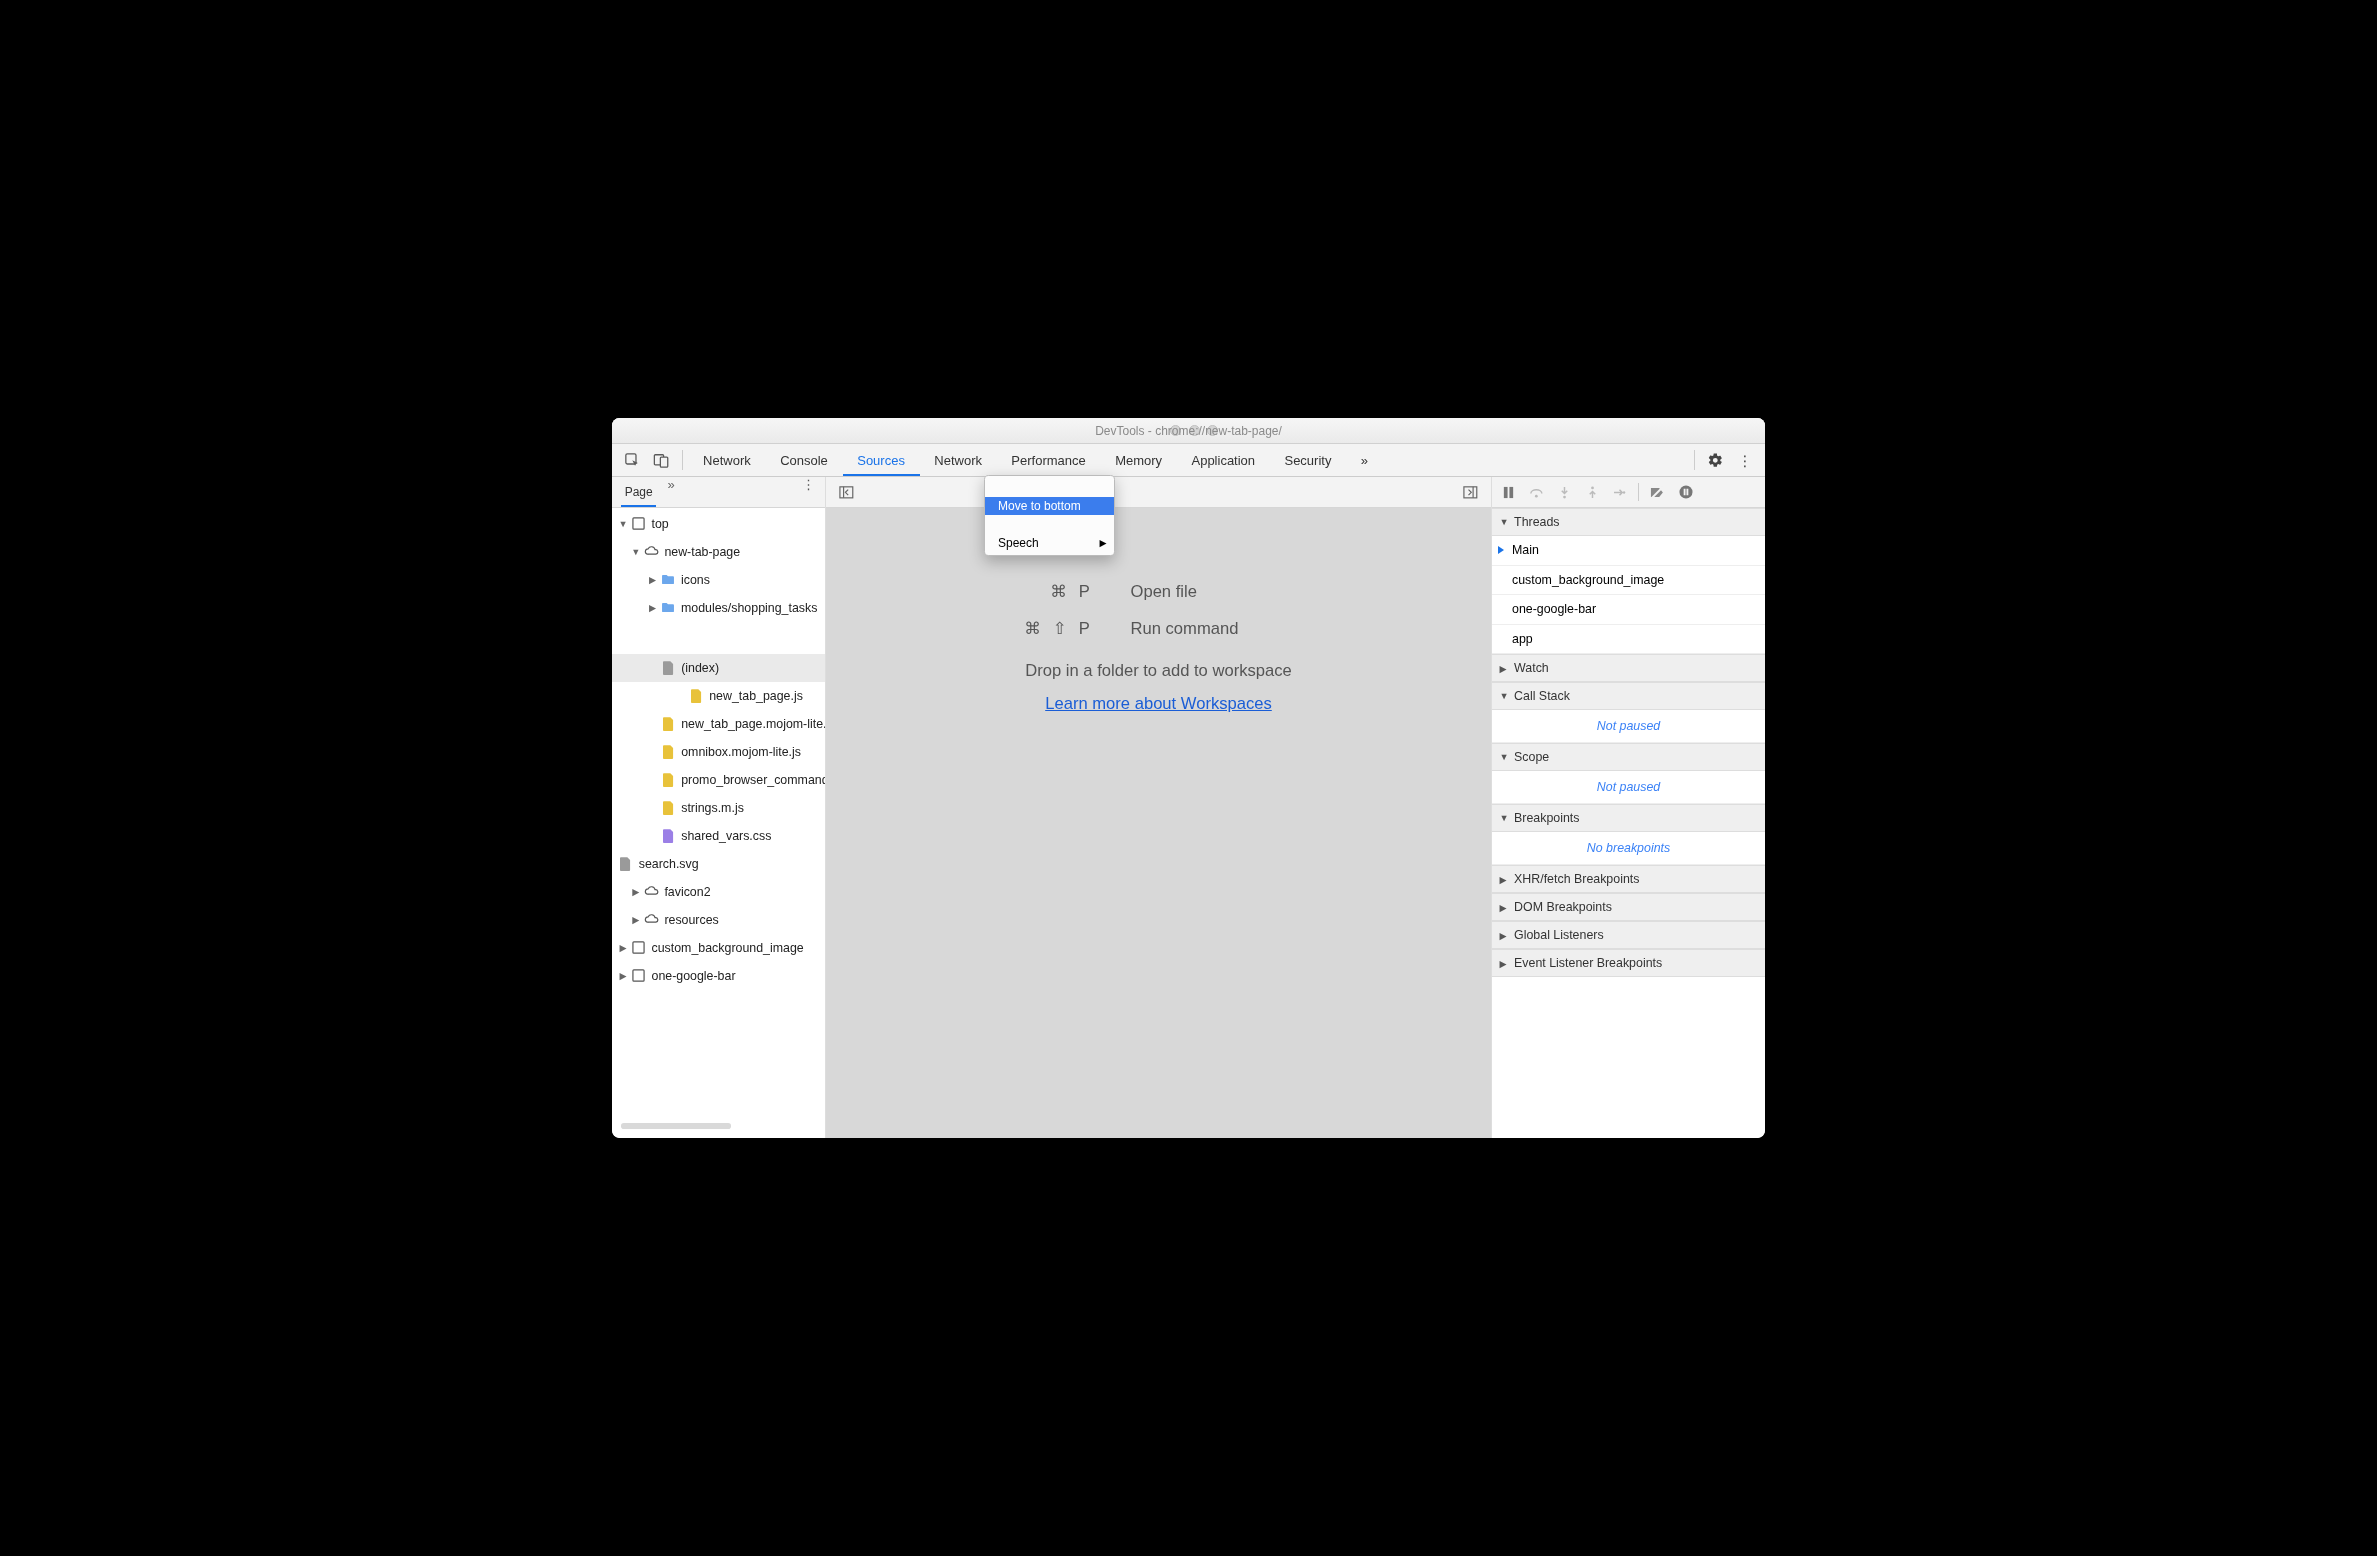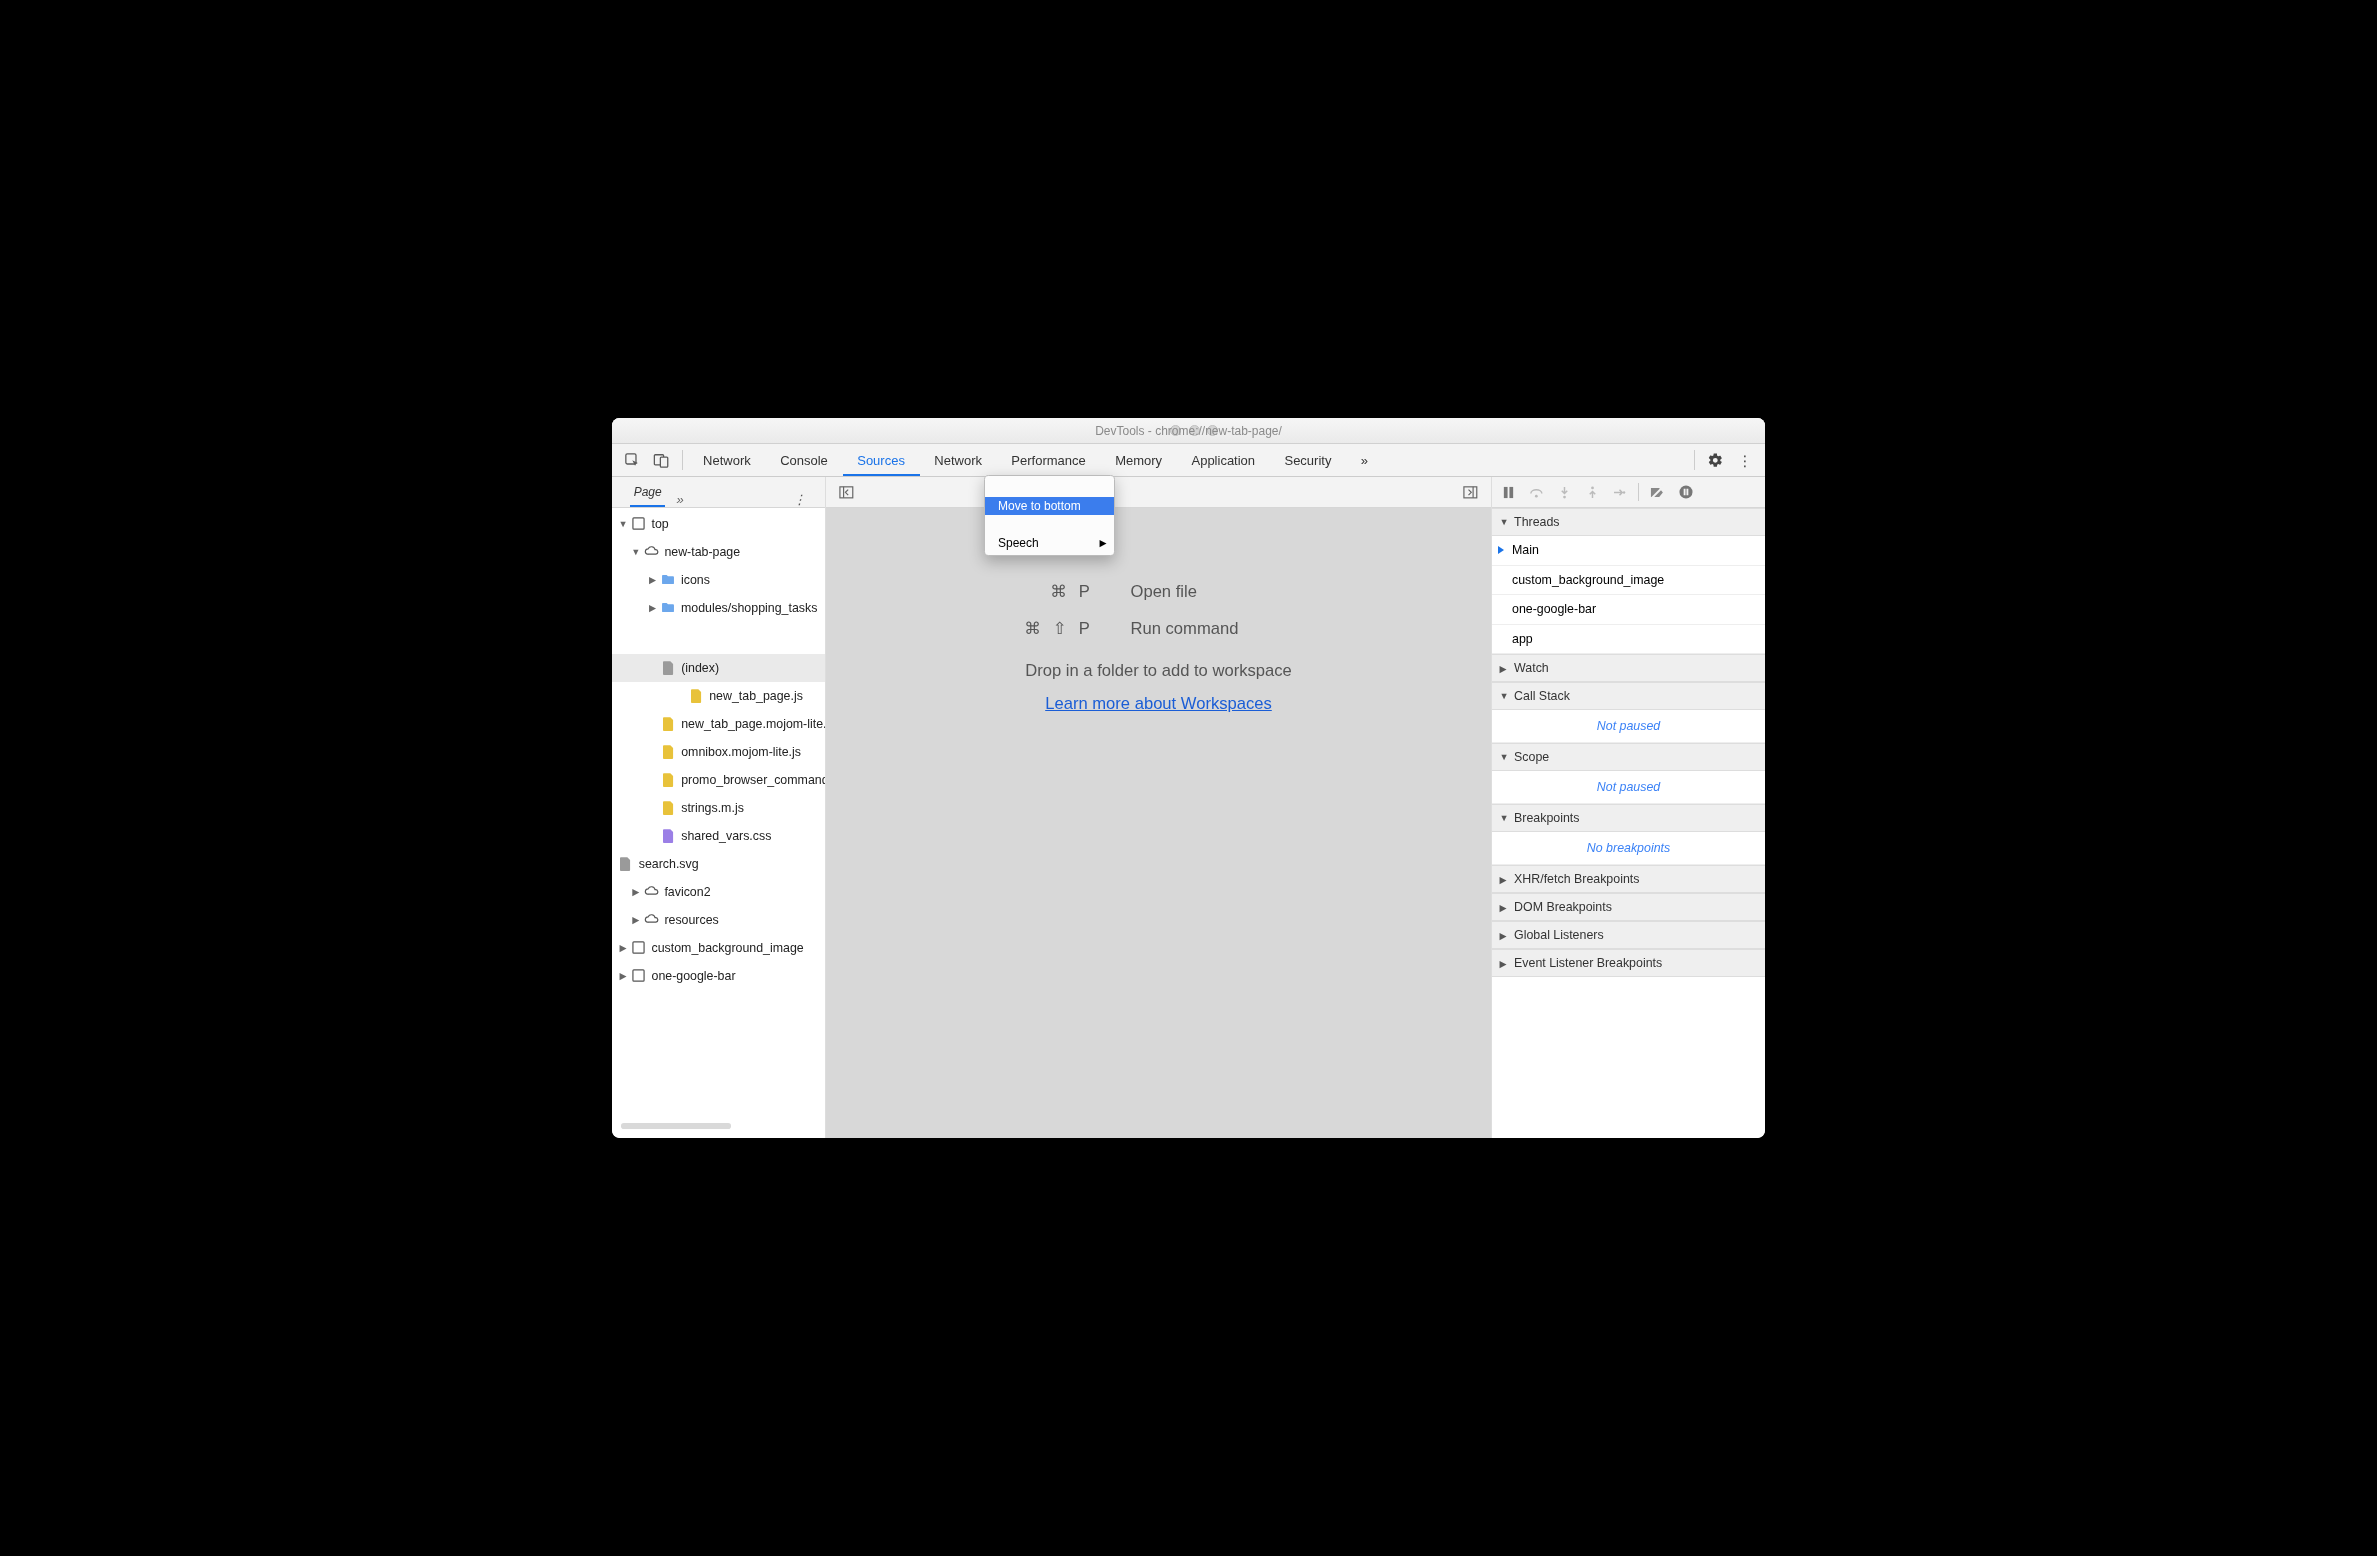--- a/index.html
+++ b/index.html
@@ -12,21 +12,21 @@
 .toolbar { height: 33px; background: #f3f3f3; border-bottom: 0.9px solid #ccc; display: flex; align-items: center; padding: 0 5.5px; position: relative; }
 .tb-btn { width: 29.5px; height: 28px; display: flex; align-items: center; justify-content: center; color: #5a5a5a; }
 .tb-sep { width: 0.9px; height: 20px; background: #ccc; margin: 0 5.5px; }
 .tabs { display: flex; align-items: stretch; height: 100%; flex: 1; }
 .tab { padding: 0 14.7px; display: flex; align-items: center; font-size: 13px; color: #333; cursor: default; position: relative; }
 .tab.active { color: #1a73e8; }
 .tab.active::after { content:''; position:absolute; left:0; right:0; bottom:0; height:1.8px; background:#1a73e8; }
 .tb-right { display: flex; align-items: center; }
 .body { flex: 1; display: flex; min-height: 0; }
 .left { width: 214px; background: #fff; border-right: 0.9px solid #ddd; display: flex; flex-direction: column; }
-.left-head { height: 31px; background: #f3f3f3; border-bottom: 0.9px solid #d6d6d6; display: flex; align-items: flex-end; padding: 0 18px; font-style: italic; }
+.left-head { height: 31px; background: #f3f3f3; border-bottom: 0.9px solid #d6d6d6; display: flex; align-items: flex-start; padding: 0 9px; }
 .left-tab { font-size: 12px; color: #333; position: relative; padding: 0 3.7px; height: 100%; display: flex; align-items: center; }
 .left-tab.active::after { content:''; position:absolute; left:0; right:0; bottom:0; height:1.8px; background:#1a73e8; }
 .chev2 { margin-left: 11px; font-size: 13px; color: #666; }
 .kebab { margin-left: auto; color: #555; letter-spacing: 0.9px; font-size: 13px; }
 .tree { flex: 1; overflow: auto; font-size: 12.4px; color: #222; padding-top: 1.8px; }
 .node { display: flex; align-items: center; height: 28px; padding-left: 5.5px; white-space: nowrap; overflow: hidden; }
 .node.sel { background: #eaeaea; margin-top: 32px; }
 .arr { width: 11px; text-align: center; color: #666; font-size: 9.2px; margin-right: 1.8px; }
 .ic { width: 16.6px; height: 16.6px; margin-right: 4.6px; display: flex; align-items: center; justify-content: center; flex-shrink: 0; }
 .scrollhint { height: 9.2px; margin: 5.5px 9.2px; }

